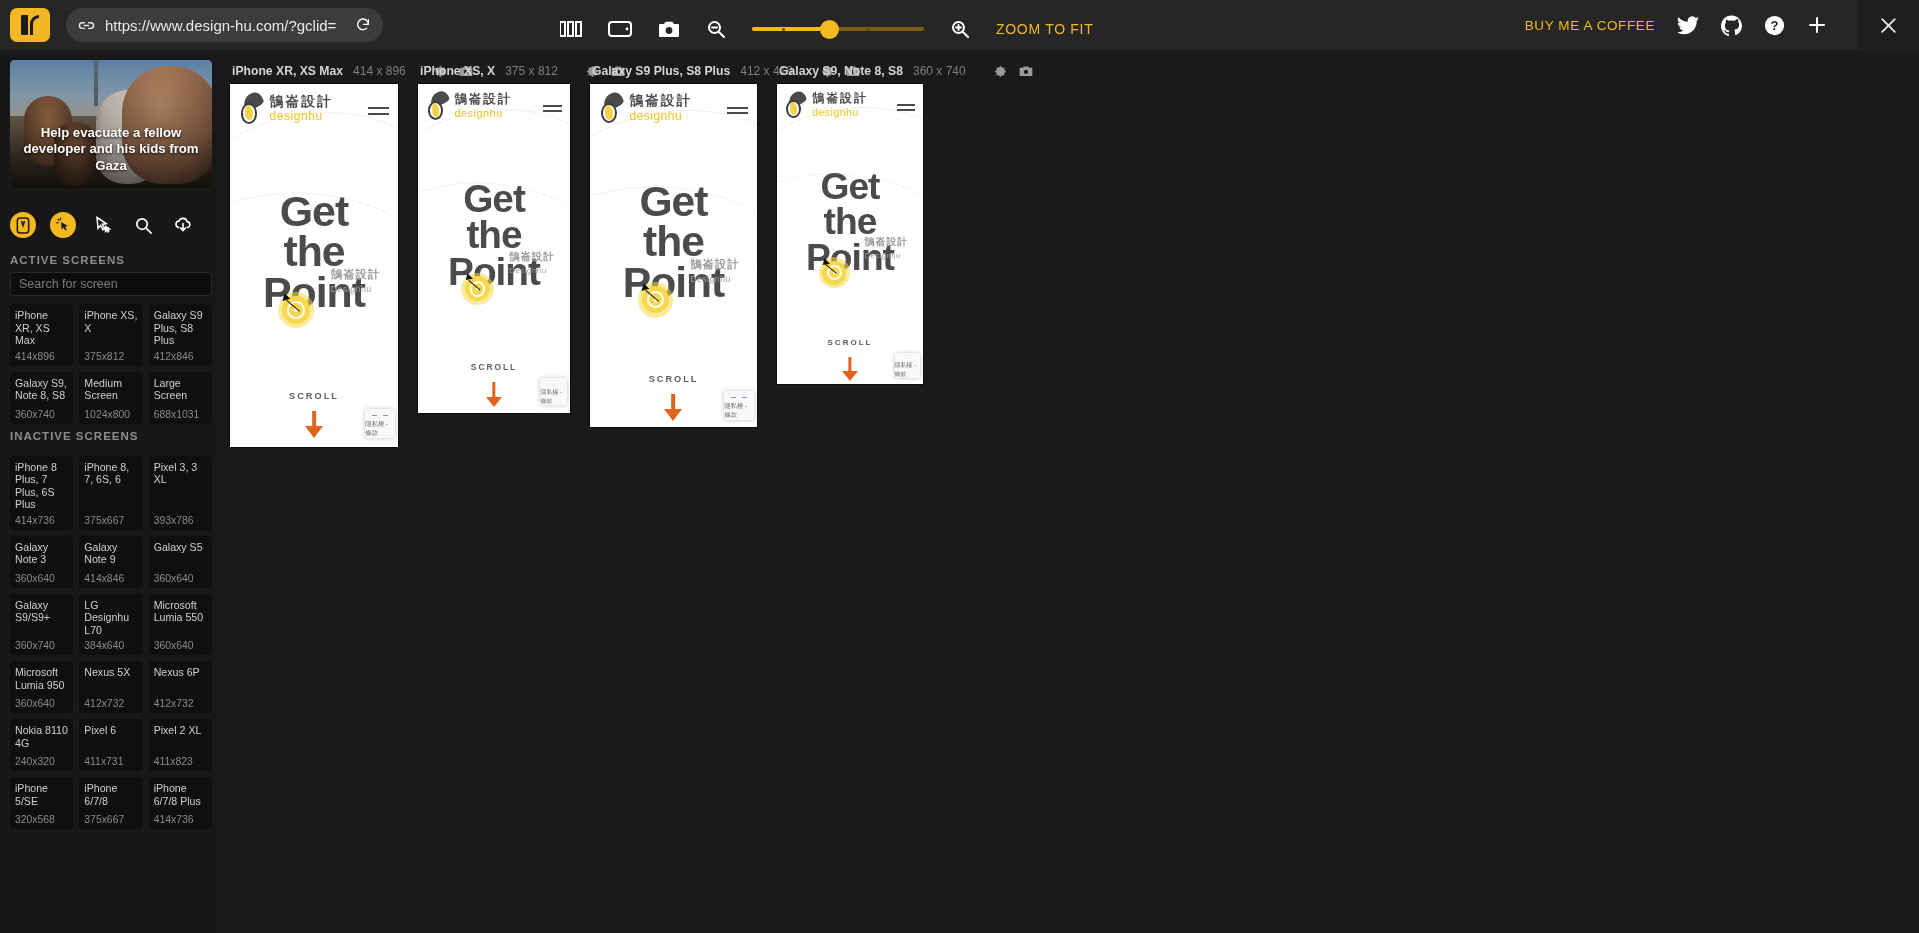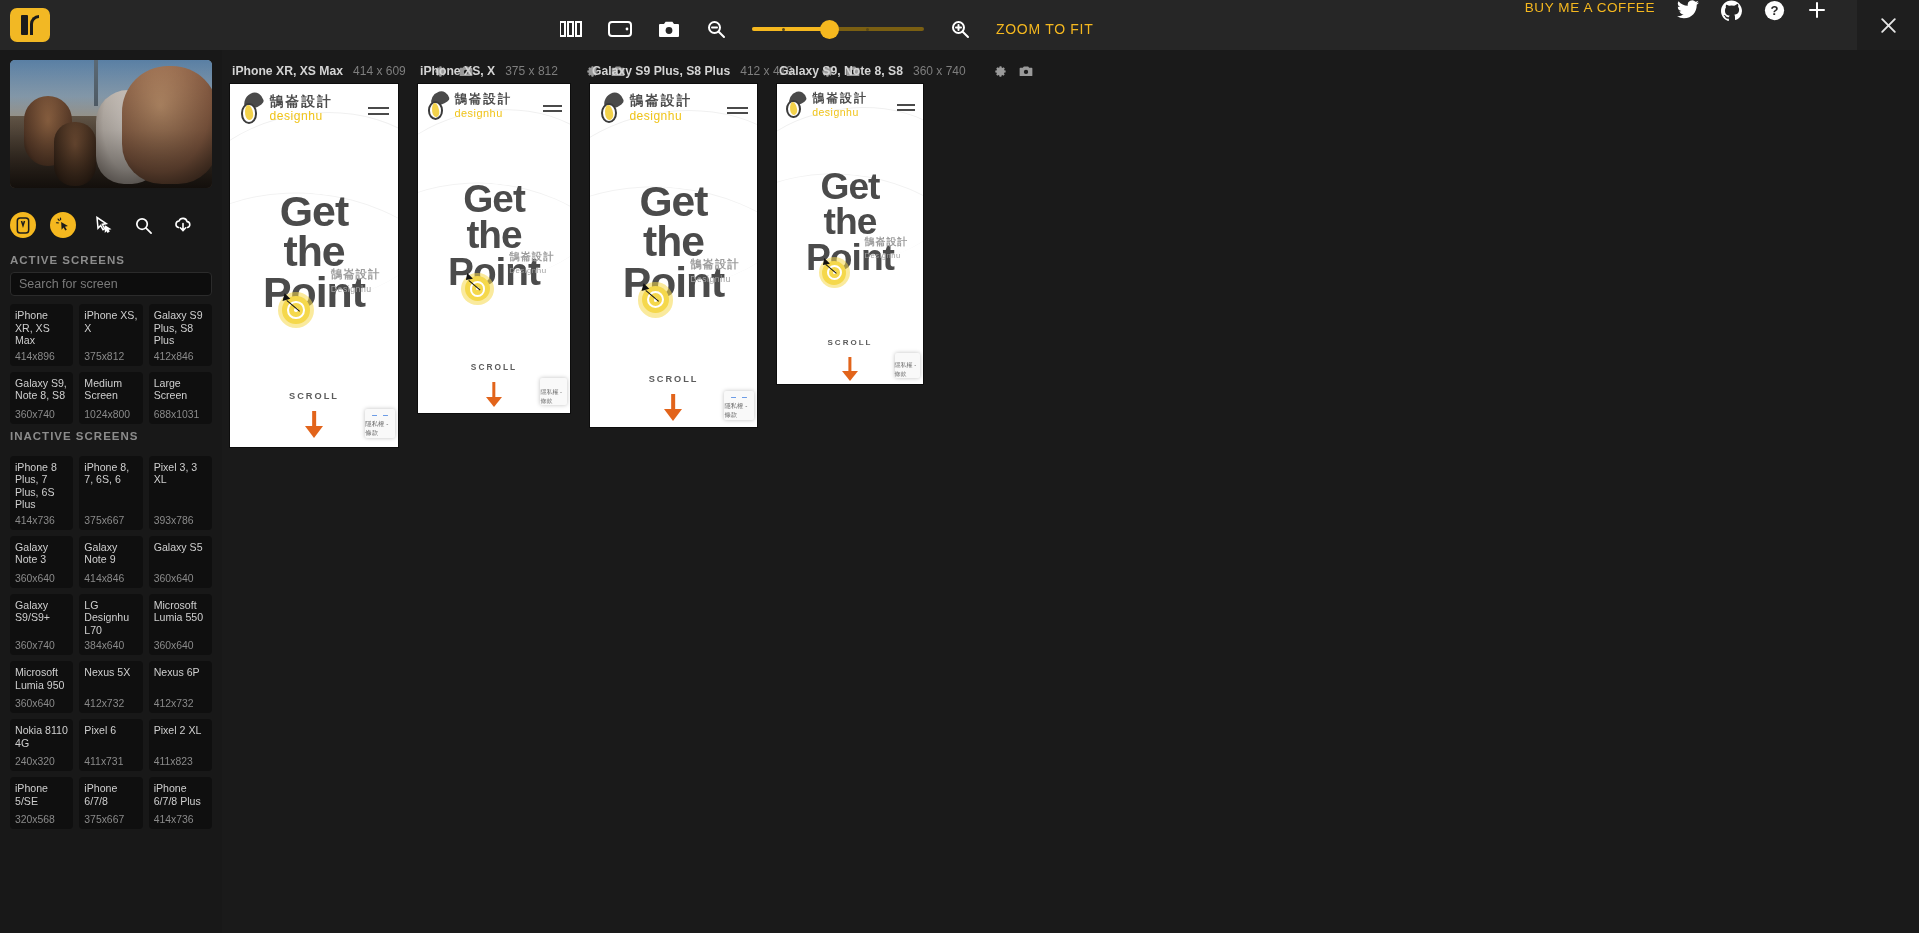--- a/index.html
+++ b/index.html
@@ -76,21 +76,21 @@
     position: absolute; left: 68px; top: 0;
     width: 19px; height: 19px; background: #F5B81F; border-radius: 50%;
   }
   .zoom-fit {
     color: #F5B81F; font-size: 14px; letter-spacing: 0.7px;
     white-space: nowrap; cursor: pointer;
   }
 
   .topbar-right {
     position: absolute; right: 0; top: 0; height: 50px;
-    display: flex; align-items: flex-start; gap: 22px; padding-right: 0;
+    display: flex; align-items: center; gap: 22px; padding-right: 0;
   }
   .coffee-link { color: #F5B81F; font-size: 13.5px; letter-spacing: 0.6px; white-space: nowrap; cursor: pointer;}
   .close-btn {
     width: 62px; height: 50px; background: #1e1e1e;
     display: flex; align-items: center; justify-content: center;
     color: #e6e6e6; margin-left: 8px; cursor: pointer;
   }
 
   
   .sidebar {
@@ -320,20 +320,36 @@
 </head>
 <body>
 
 <div class="topbar">
 
   <div class="app-logo">
     <div class="g1"></div>
     <div class="g2"></div>
   </div>
 
+  <div class="urlbar">
+    <span class="link-icon">
+      <svg width="17" height="17" viewBox="0 0 24 24" fill="none" stroke="currentColor" stroke-width="2" stroke-linecap="round">
+        <path d="M9 12h6"></path>
+          <path d="M9 8H6a4 4 0 0 0 0 8h3"></path>
+          <path d="M15 8h3a4 4 0 0 1 0 8h-3"></path>
+      </svg>
+    </span>
+    <span class="url-text">https://www.design-hu.com/?gclid=</span>
+    <span class="reload-icon">
+      <svg width="16" height="16" viewBox="0 0 24 24" fill="none" stroke="currentColor" stroke-width="2" stroke-linecap="round">
+        <path d="M20 11a8 8 0 1 0-2.3 5.7"></path>
+          <polyline points="20,4 20,11 13,11"></polyline>
+      </svg>
+    </span>
+  </div>
 
   <div class="topbar-center">
     <span class="tool-ic">
       <svg width="22" height="16" viewBox="0 0 22 16">
         <rect x="0" y="1" width="5" height="14" fill="none" stroke="#fff" stroke-width="2"></rect>
         <rect x="8" y="1" width="5" height="14" fill="none" stroke="#fff" stroke-width="2"></rect>
         <rect x="16" y="1" width="5" height="14" fill="none" stroke="#fff" stroke-width="2"></rect>
       </svg>
     </span>
     <span class="tool-ic">
@@ -410,20 +426,21 @@
 
   <div class="promo">
     <div class="sky"></div>
     <div class="ground"></div>
     <div class="pole"></div>
     <div class="face-c"></div>
     <div class="face-d"></div>
     <div class="face-b"></div>
     <div class="face-a"></div>
     <div class="shade"></div>
+    <div class="promo-text">Help evacuate a fellow developer and his kids from Gaza</div>
   </div>
 
   <div class="side-tools">
     <span class="st-circle">
       <svg width="14" height="17" viewBox="0 0 14 18" fill="none" stroke="#1c1c1c" stroke-width="1.6">
         <rect x="1" y="1" width="12" height="16" rx="3"></rect>
           <path d="M5.4 4.2L7 9l1.6-4.8"></path>
       </svg>
     </span>
     <span class="st-circle">
@@ -562,21 +579,21 @@
     </div>
 </div>
 
 <div class="main">
 
 
   <div class="frames" id="frames">
       <div class="frame-col">
         <div class="frame-head" style="width: 168px;">
           <span class="fh-name">iPhone XR, XS Max</span>
-          <span class="fh-dim">414 x 609</span>
+          <span class="fh-dim">414 x 896</span>
           <span class="fh-spacer"></span>
           <span class="fh-ic">
             <svg width="13" height="13" viewBox="0 0 20 20" fill="currentColor">
       <path d="M10 6.6A3.4 3.4 0 1 0 10 13.4 3.4 3.4 0 0 0 10 6.6zm0 5.1a1.7 1.7 0 1 1 0-3.4 1.7 1.7 0 0 1 0 3.4z"></path>
       <path d="M18 8.6l-1.8-.3a6.6 6.6 0 0 0-.6-1.4l1-1.5-1.9-1.9-1.5 1a6.6 6.6 0 0 0-1.4-.6L11.4 2H8.6l-.3 1.8a6.6 6.6 0 0 0-1.4.6l-1.5-1L3.5 5.4l1 1.5a6.6 6.6 0 0 0-.6 1.4L2 8.6v2.8l1.8.3c.1.5.3 1 .6 1.4l-1 1.5 1.9 1.9 1.5-1c.4.3.9.5 1.4.6l.3 1.8h2.8l.3-1.8c.5-.1 1-.3 1.4-.6l1.5 1 1.9-1.9-1-1.5c.3-.4.5-.9.6-1.4l1.8-.3z"></path>
             </svg>
           </span>
           <span class="fh-ic">
             <svg width="14" height="12" viewBox="0 0 22 18" fill="currentColor">
       <path d="M2 4h4l1.6-2.2h6.8L16 4h4a1 1 0 0 1 1 1v11a1 1 0 0 1-1 1H2a1 1 0 0 1-1-1V5a1 1 0 0 1 1-1z"></path>

